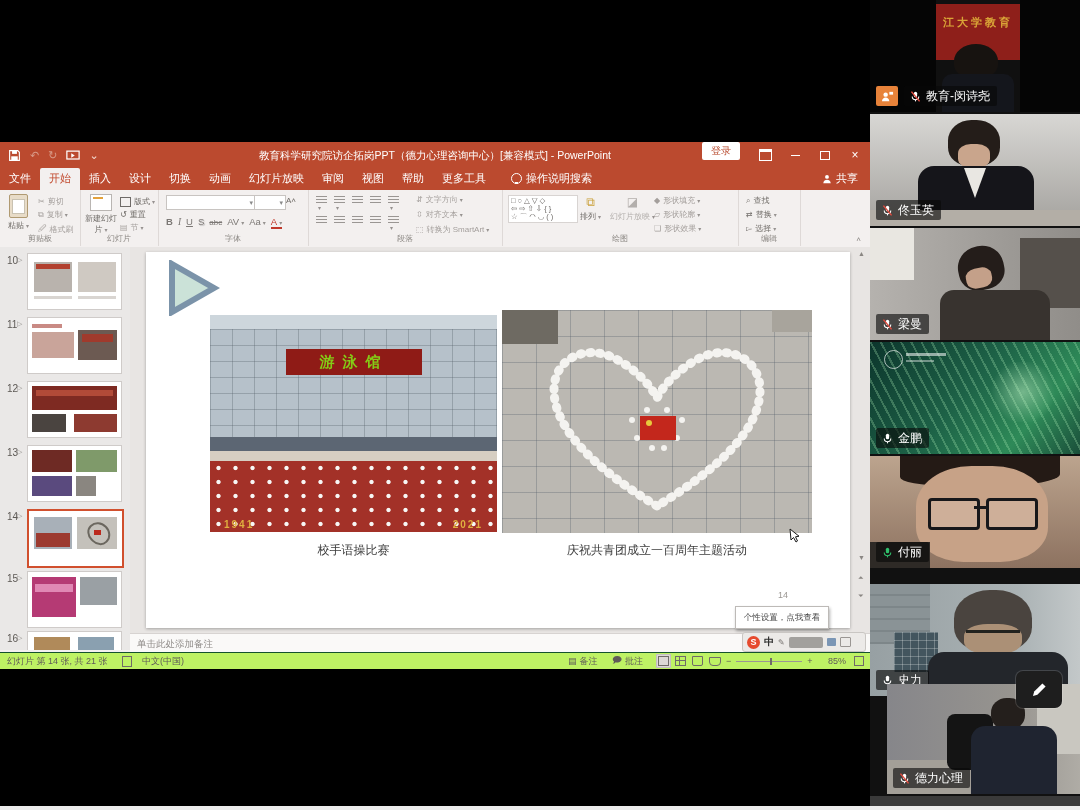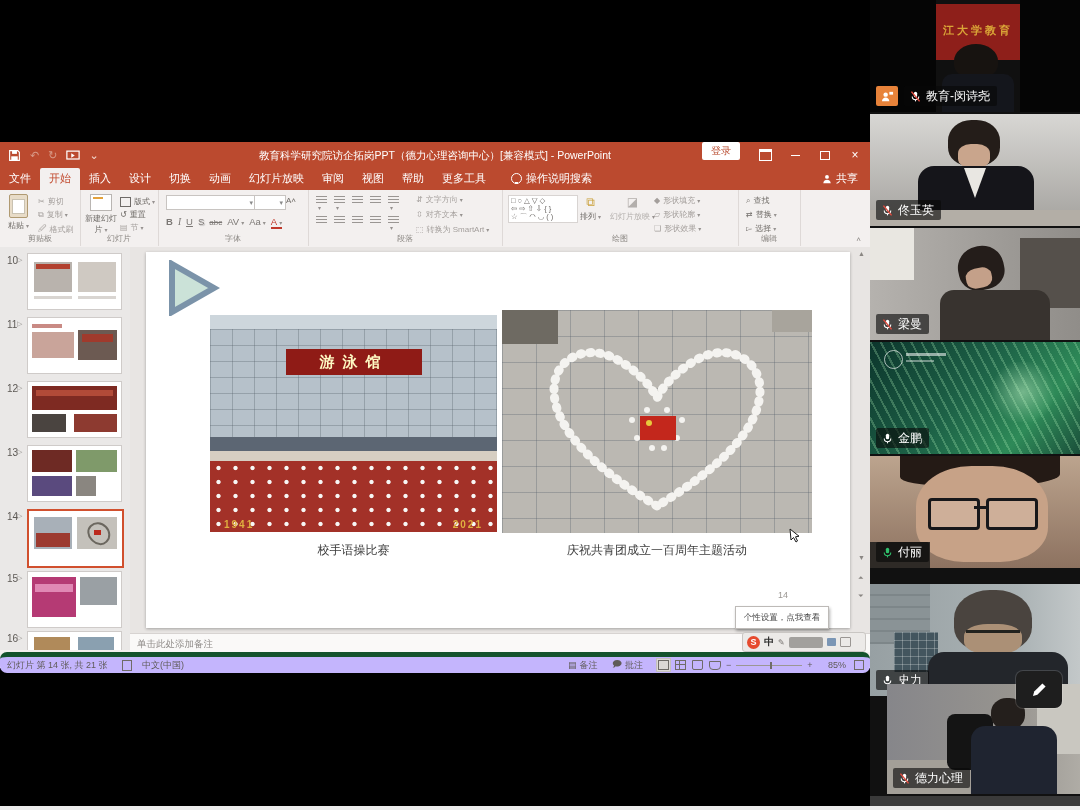--- a/index.html
+++ b/index.html
@@ -67,21 +67,21 @@
   .photo{position:absolute;overflow:hidden;}
   .caption{position:absolute;font-size:12px;color:#3c3c3c;text-align:center;}
   .pagenum{position:absolute;font-size:9px;color:#9b9793;}
   .grid{background-image:linear-gradient(rgba(90,100,110,.35) 1px,transparent 1px),linear-gradient(90deg,rgba(90,100,110,.35) 1px,transparent 1px);background-size:22px 16px;}
   .crowd{background-image:radial-gradient(circle,#f7f7f5 1.7px,rgba(247,247,245,0) 2.6px);background-size:17px 14px;}
   .vscroll{position:absolute;right:2px;top:0;width:12px;height:386px;color:#8a8683;font-size:7px;text-align:center;}
   .vscroll span{display:block;line-height:10px;}
 
   
   #notesbar{position:absolute;left:130px;top:491px;width:740px;height:19px;background:#FAF9F8;border-top:1px solid #D7D3D1;font-size:9.5px;color:#8f8b88;line-height:19px;padding-left:7px;box-sizing:border-box;}
-  #statusbar{position:absolute;left:0;top:510px;width:870px;height:16px;background:#c4b5fd;border-top:5px solid #14532d;font-size:9px;color:#5f5b58;border-radius:7px;}
+  #statusbar{position:absolute;left:0;top:510px;width:870px;height:16px;background:#bef264;border-top:1px solid #14532d;font-size:9px;color:#5f5b58;}
   .sbitem{position:absolute;top:0;height:16px;display:flex;align-items:center;gap:3px;white-space:nowrap;}
   .viewbtn{width:15px;height:14px;display:flex;align-items:center;justify-content:center;}
   .viewbtn.act{background:#DCD8D6;border:1px solid #c4c0be;box-sizing:border-box;}
   .vicon{width:9px;height:8px;border:1px solid #6f6b68;}
   .vicon.grid4{background:linear-gradient(#6f6b68 1px,transparent 1px) 0 3px/100% 100% no-repeat,linear-gradient(90deg,transparent 3px,#6f6b68 3px,#6f6b68 4px,transparent 4px);border:1px solid #6f6b68;}
   .sliderline{width:66px;height:1px;background:#9b9793;position:relative;}
   .sliderline::after{content:"";position:absolute;left:34px;top:-3px;width:2px;height:7px;background:#6f6b68;}
 
   
   #tooltip{position:absolute;left:735px;top:606px;width:92px;height:21px;background:#fff;border:1px solid #bdbab7;box-shadow:1px 2px 3px rgba(0,0,0,.3);font-size:8.5px;color:#4a4a4a;display:flex;align-items:center;justify-content:center;}
@@ -367,21 +367,21 @@
     <div id="slidearea">
       <div id="slide">
         <svg class="tri" width="52" height="56" viewBox="0 0 52 56">
           <polygon points="4,4 46,28 4,52" fill="#CBE2D8" stroke="#7B93A9" stroke-width="6"></polygon>
         </svg>
 
         <div class="photo" style="left:64px;top:63px;width:287px;height:217px;">
           <div class="ph" style="left:0;top:0;width:100%;height:18px;background:#cdd6dc;"></div>
           <div class="ph grid" style="left:0;top:14px;width:100%;height:108px;background-color:#b6c1ca;"></div>
           <div class="ph" style="left:76px;top:34px;width:136px;height:26px;background:#8F1B16;display:flex;align-items:center;justify-content:center;">
-            <span style="color:#fef9c3;font-size:15px;letter-spacing:8px;font-weight:bold;">游泳馆</span>
+            <span style="color:#84cc16;font-size:15px;letter-spacing:8px;font-weight:bold;">游泳馆</span>
           </div>
           <div class="ph" style="left:0;top:122px;width:100%;height:14px;background:#5c6673;"></div>
           <div class="ph" style="left:0;top:136px;width:100%;height:10px;background:#d6cec2;"></div>
           <div class="ph crowd" style="left:0;top:146px;width:100%;height:71px;background-color:#A33128;"></div>
           <span class="ph" style="left:14px;bottom:2px;color:#DFAF3F;font-size:10px;font-weight:bold;letter-spacing:2px;">1941</span>
           <span class="ph" style="right:14px;bottom:2px;color:#DFAF3F;font-size:10px;font-weight:bold;letter-spacing:2px;">2021</span>
         </div>
 
         <div class="photo" style="left:356px;top:58px;width:310px;height:223px;">
           <div class="ph grid" style="left:0;top:0;width:100%;height:100%;background-color:#BBB8B2;background-size:34px 26px;"></div>
@@ -469,21 +469,21 @@
     <span class="imetool"></span>
     <span class="imetool2"></span>
   </div>
 
   <div id="sidebar">
 
     <div class="tile" style="top:0;height:112px;">
       <div class="vid" style="background:#050505;">
         <div class="ph" style="left:66px;top:0;width:84px;height:112px;background:#101010;"></div>
         <div class="ph" style="left:66px;top:4px;width:84px;height:56px;background:#8E1F1A;overflow:hidden;">
-          <span style="display:block;margin-top:19px;text-align:center;color:#D9A437;font-size:11px;font-weight:bold;letter-spacing:3px;">江大学教育</span>
+          <span style="display:block;margin-top:11px;text-align:center;color:#D9A437;font-size:11px;font-weight:bold;letter-spacing:3px;">江大学教育</span>
         </div>
         <div class="ph" style="left:84px;top:44px;width:44px;height:34px;background:#171310;border-radius:50% 50% 40% 40%;"></div>
         <div class="ph" style="left:72px;top:74px;width:72px;height:38px;background:#14161c;border-radius:10px 10px 0 0;"></div>
       </div>
       <span class="presbadge">
         <svg width="13" height="13" viewBox="0 0 14 14">
             <circle cx="5" cy="5" r="2.4" fill="#fff"></circle>
             <path d="M1 12c.4-2.8 2-4 4-4s3.6 1.2 4 4z" fill="#fff"></path>
             <rect x="9" y="2" width="4" height="3" fill="#fff"></rect>
           </svg>

